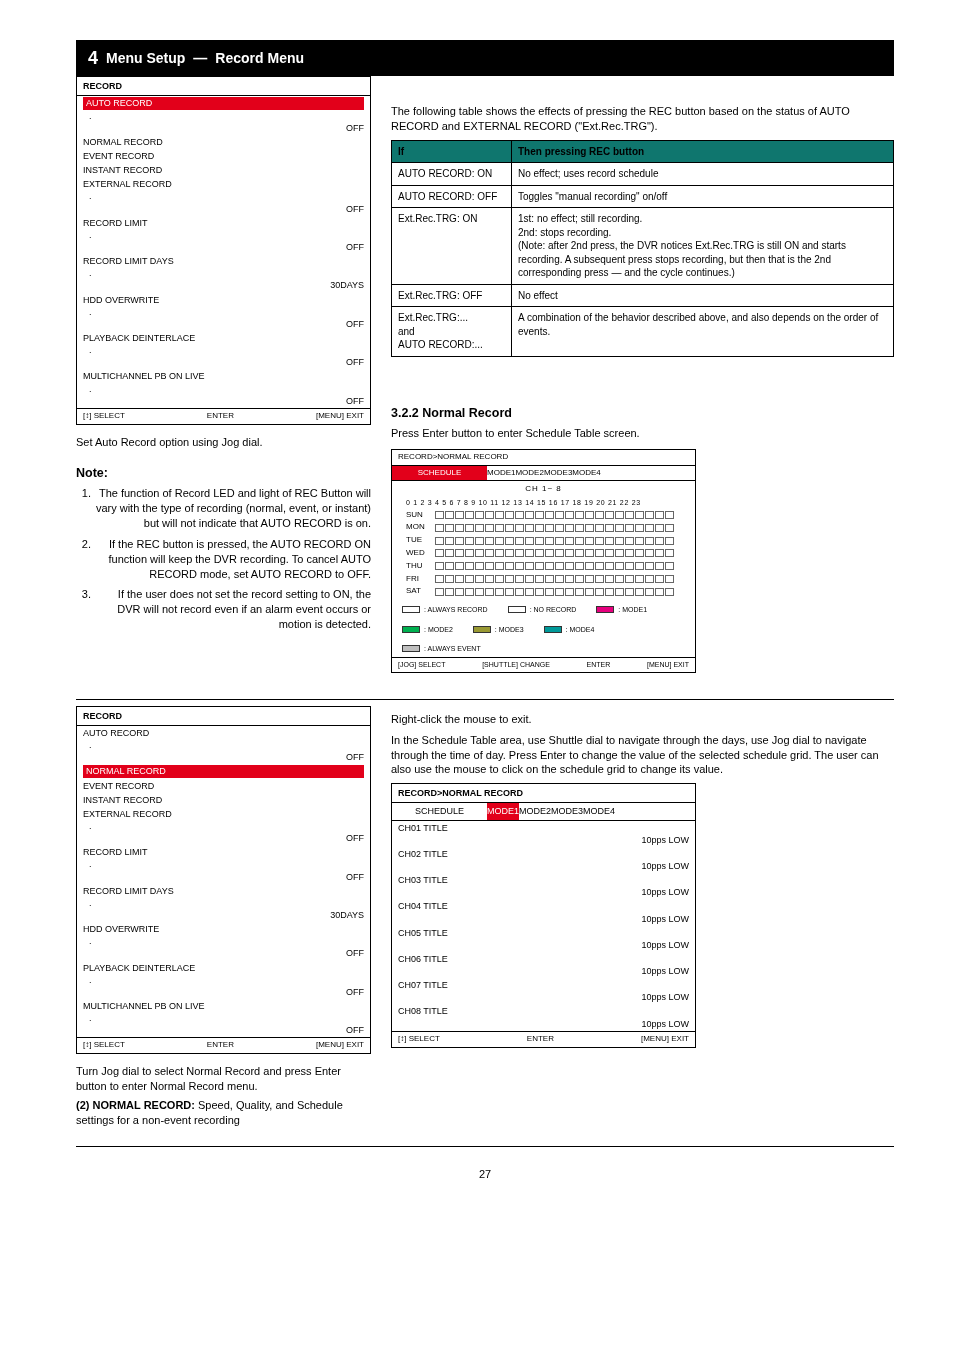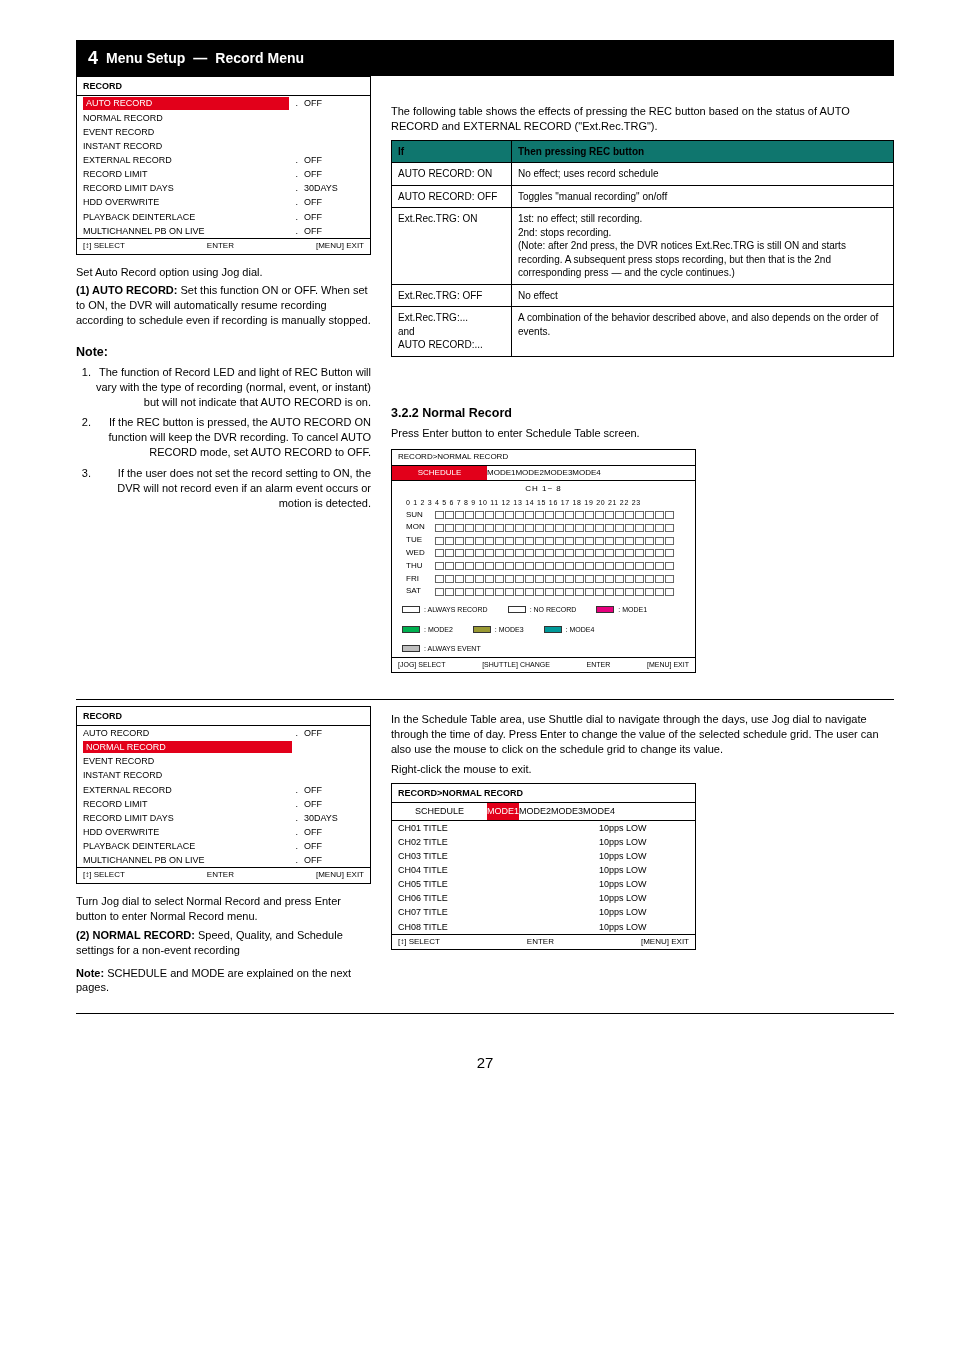--- a/index.html
+++ b/index.html
@@ -30,25 +30,25 @@
   .page-wrap { margin: 0 60px 0 76px; }
 
   .two-col { display: flex; gap: 20px; }
   .left-col { flex: 0 0 295px; }
   .right-col { flex: 1; }
 
   
   .menu-box { border: 1px solid #000; margin-top: 0; background:#fff; font-size:9px; }
   .menu-title { padding: 3px 6px; font-weight: bold; white-space: pre; }
   .menu-hr { height:1px; background:#000; margin:0; }
-  .menu-row { display:flex; padding:1px 6px; justify-content:space-between; }
+  .menu-row { display:flex; padding:1px 6px; justify-content:space-between;flex-direction:column; }
   .menu-row.hl .label { background:#e2001a; color:#fff; padding:0 3px; }
   .menu-row .label { flex:1; }
   .menu-row .dots { padding:0 6px; }
-  .menu-row .val { text-align:left; min-width:60px; }
+  .menu-row .val { text-align:right; min-width:60px; }
   .menu-footer { border-top:1px solid #000; padding:2px 6px; display:flex; justify-content:space-between; font-size:8px; }
 
   .lead-in { margin-top: 10px; }
 
   .sub-heading { font-weight: bold; font-size: 12.5px; margin: 16px 0 4px; }
   .note-list { padding-left: 18px; }
   .note-list li { margin-bottom: 6px; text-align: right; }
 
   
   table.opts { border-collapse: collapse; width:100%; margin-top:6px; font-size:10px; }
@@ -89,21 +89,21 @@
   .second-two-col { display:flex; gap:20px; margin-top:6px; }
   .second-left { flex:0 0 295px; }
   .second-right { flex:1; }
 
   .body-text { margin-top:4px; max-width:295px; }
   .right-body { margin-top:6px; }
 
   
   .menu-box.mode { width:305px; }
 
-  .page-num { text-align:center; font-size:15px; margin-top:39px; }
+  .page-num { text-align:center; font-size:11px; margin-top:20px; }
 </style>
 </head>
 <body>
 
 <div class="header-bar">
   <span class="header-num">4</span>
   <span>Menu Setup</span>
   <span class="header-dash">—</span>
   <span>Record Menu</span>
 </div>
@@ -169,23 +169,20 @@
             </div>
           </div>
       <div class="menu-footer">
         <span>[↕] SELECT</span>
         <span>ENTER</span>
         <span>[MENU] EXIT</span>
       </div>
     </div>
 
     <p class="lead-in">Set Auto Record option using Jog dial.</p>
-    <p class="body-text">
-      <b>(1) AUTO RECORD:</b><span> Set this function ON or OFF. When set to ON, the DVR will automatically resume recording according to schedule even if recording is manually stopped.</span>
-    </p>
 
     <p class="sub-heading">Note:</p>
     <ol class="note-list" id="auto-notes">
           <li>The function of Record LED and light of REC Button will vary with the type of recording (normal, event, or instant) but will not indicate that AUTO RECORD is on.</li>
           <li>If the REC button is pressed, the AUTO RECORD ON function will keep the DVR recording. To cancel AUTO RECORD mode, set AUTO RECORD to OFF.</li>
           <li>If the user does not set the record setting to ON, the DVR will not record even if an alarm event occurs or motion is detected.</li>
         </ol>
   </div>
 
   <div class="right-col">
@@ -550,29 +547,25 @@
         <span>ENTER</span>
         <span>[MENU] EXIT</span>
       </div>
     </div>
 
     <p class="lead-in">Turn Jog dial to select Normal Record and press Enter button to enter Normal Record menu.</p>
 
     <p class="body-text">
       <b>(2) NORMAL RECORD:</b><span> Speed, Quality, and Schedule settings for a non-event recording</span>
     </p>
-    <p class="body-text" style="margin-top:8px;">
-      <b>Note:</b>
-      <span>SCHEDULE and MODE are explained on the next pages.</span>
-    </p>
   </div>
 
   <div class="second-right">
+    <p class="right-body">Right-click the mouse to exit.</p>
     <p class="right-body">In the Schedule Table area, use Shuttle dial to navigate through the days, use Jog dial to navigate through the time of day. Press Enter to change the value of the selected schedule grid. The user can also use the mouse to click on the schedule grid to change its value.</p>
-    <p class="right-body">Right-click the mouse to exit.</p>
 
     <div class="menu-box mode" style="margin-top:6px;">
       <div class="menu-title">RECORD&gt;NORMAL RECORD</div>
       <div class="menu-hr"></div>
       <div class="schedule-tabs" id="mode-tabs">
             <div class="tab first">SCHEDULE</div>
             <div class="tab active">MODE1</div>
             <div class="tab">MODE2</div>
             <div class="tab">MODE3</div>
             <div class="tab">MODE4</div>

